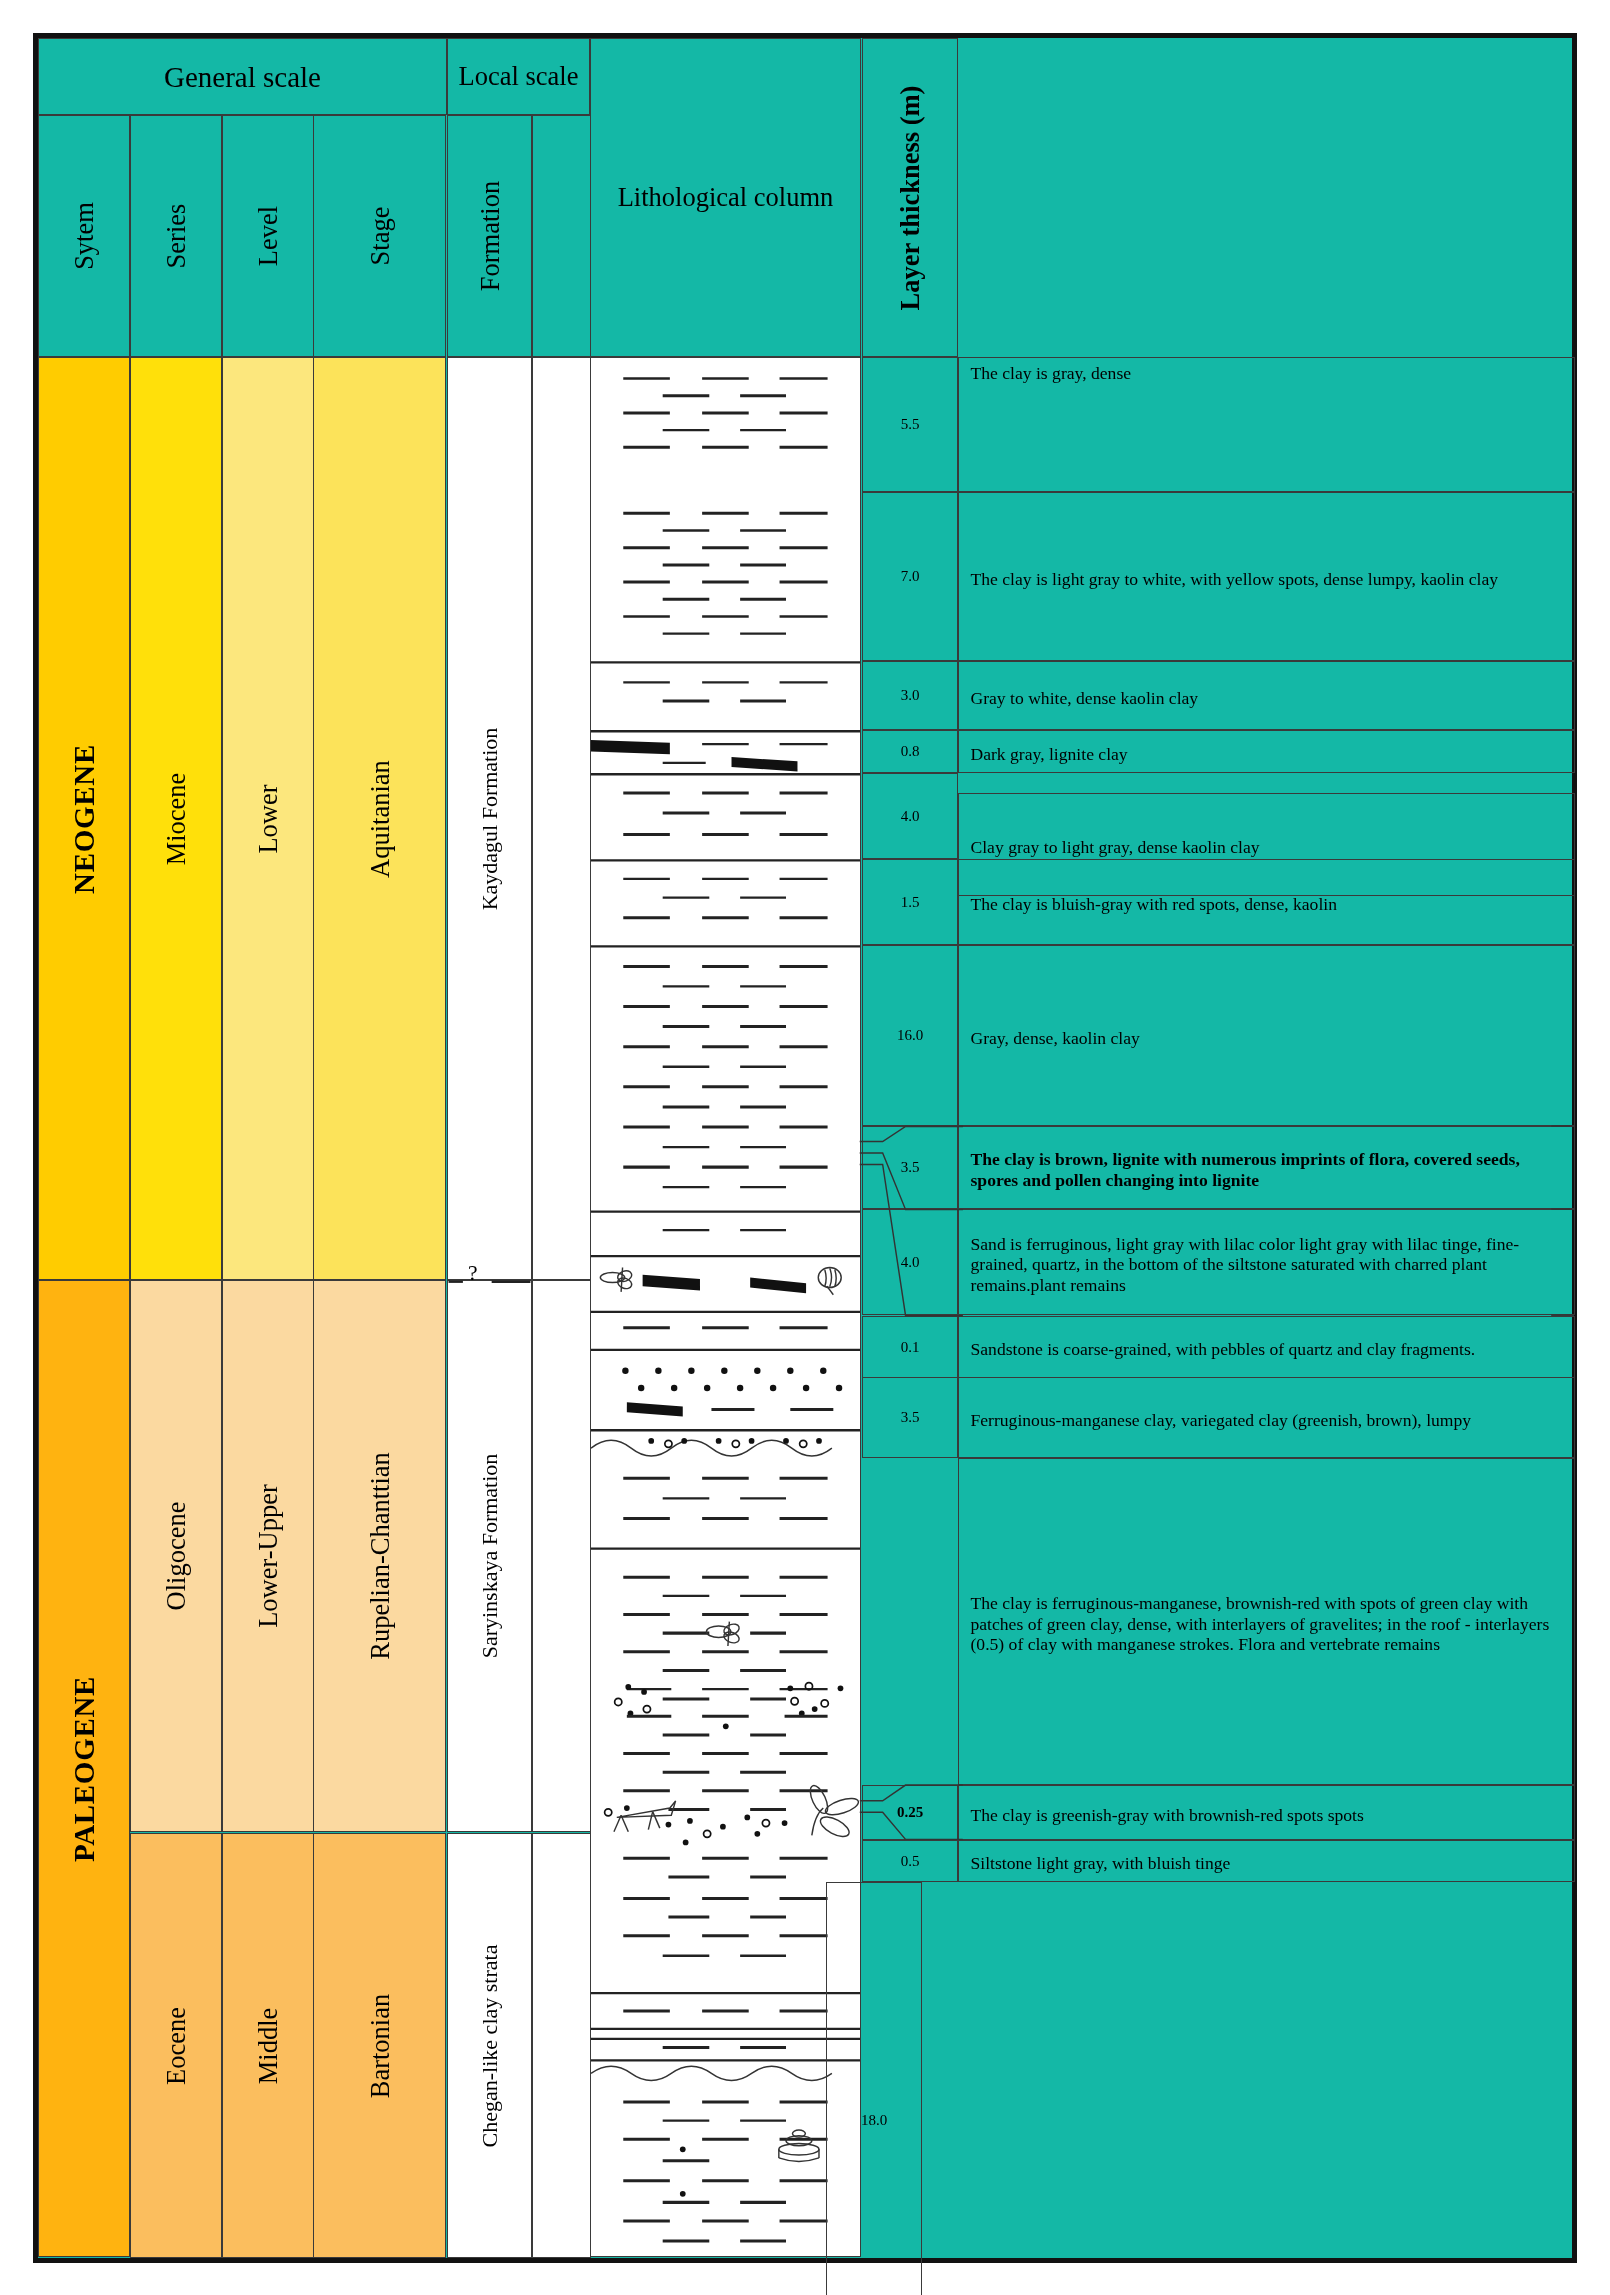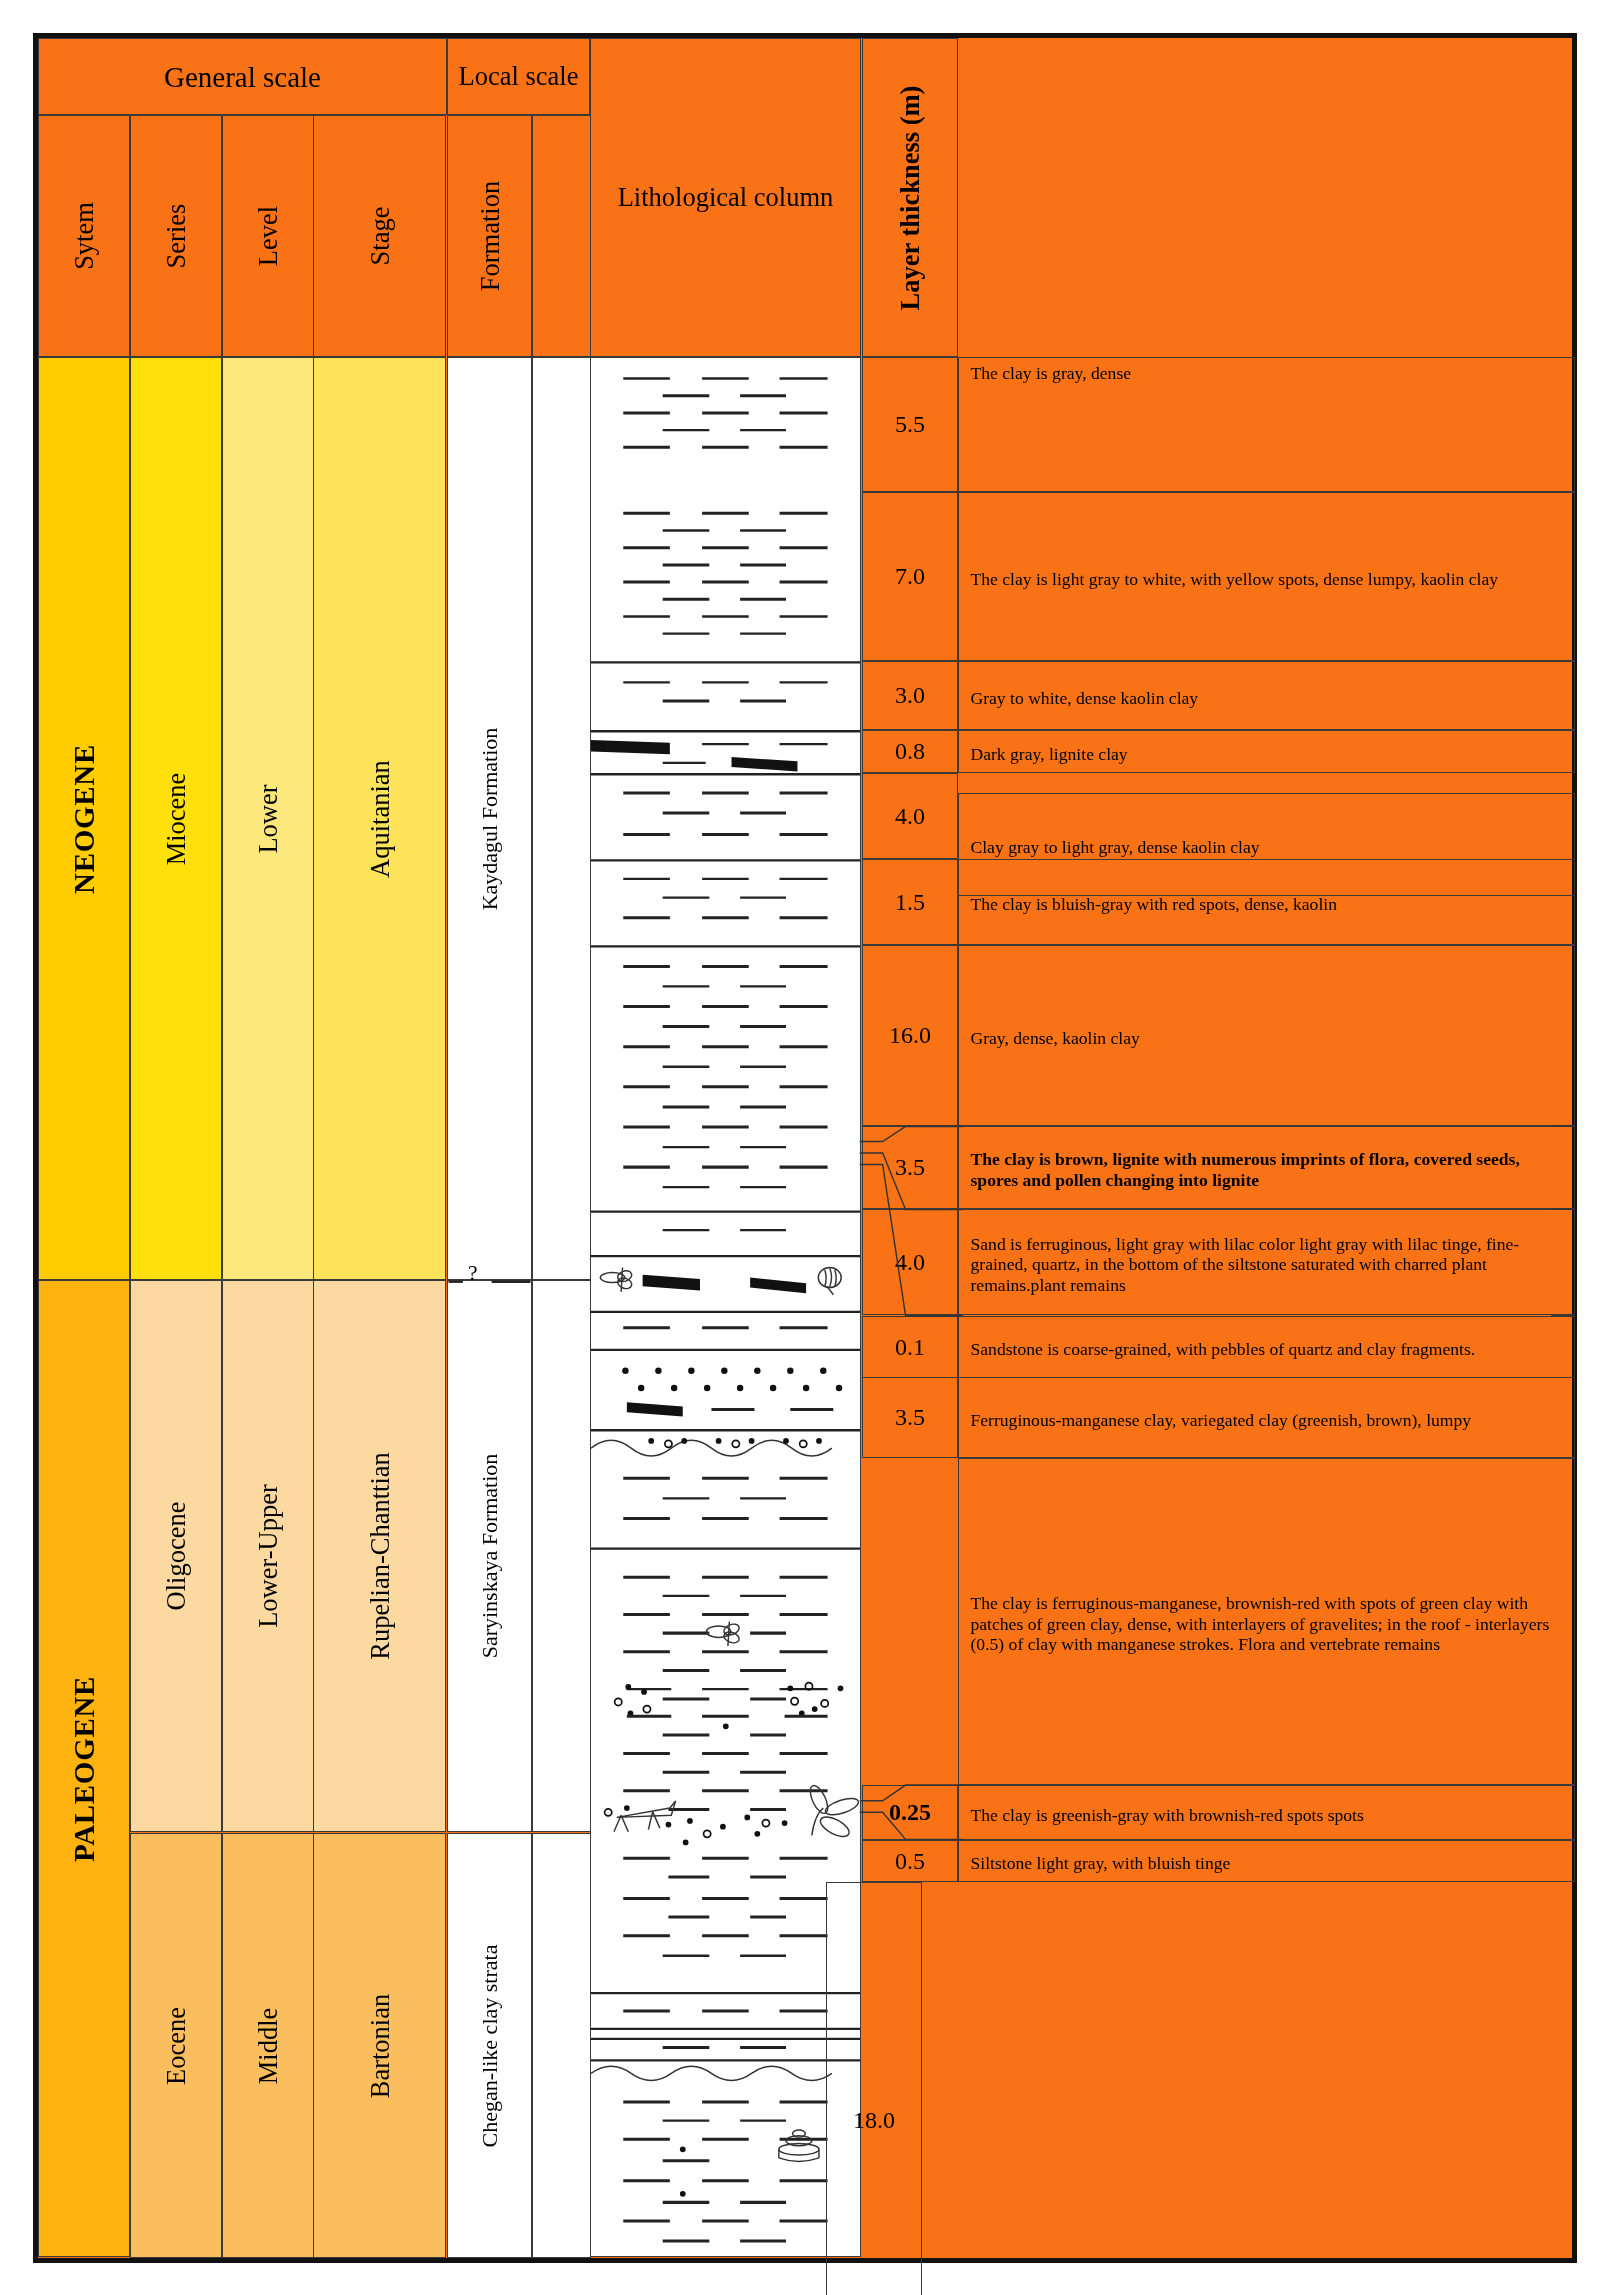--- a/index.html
+++ b/index.html
@@ -1,31 +1,31 @@
 <!DOCTYPE html>
 <html style="font-size:11.5px"><head>
 <meta charset="utf-8">
 <style>
   html,body{margin:0;padding:0;background:#fff;}
   body{width:1610px;height:2295px;font-family:"Liberation Serif",serif;color:#000;}
   #sheet{position:relative;width:1610px;height:2295px;box-sizing:border-box;padding:0;}
-  .outer{position:absolute;left:33px;top:33px;width:1544px;height:2230px;border:5px solid #111;box-sizing:border-box;background:#f97316;}
+  .outer{position:absolute;left:33px;top:33px;width:1544px;height:2230px;border:5px solid #111;box-sizing:border-box;background:#14b8a6;}
   .grid{position:absolute;left:0;top:0;width:100%;height:100%;}
   .cell{position:absolute;box-sizing:border-box;}
   .bx{border:1.1px solid #3a3a3a;}
   .vtext{position:absolute;left:50%;top:50%;transform:translate(-50%,-50%) rotate(-90deg);white-space:nowrap;transform-origin:center center;}
   .ctext{position:absolute;left:50%;top:50%;transform:translate(-50%,-50%);white-space:nowrap;text-align:center;}
   .hdrbig{font-size:29px;}
   .hdrmed{font-size:26.5px;}
   .vhdr{font-size:26.5px;}
   .eonlbl{font-size:29px;font-weight:bold;letter-spacing:0.7px;}
   .serlbl{font-size:26.5px;}
   .formlbl{font-size:22px;}
   .desc{position:absolute;box-sizing:border-box;font-size:17.6px;line-height:1.17;padding:5px 8.6px 0 11.5px;}
-  .thick{position:absolute;box-sizing:border-box;display:flex;align-items:center;justify-content:center;font-size:24px;}
+  .thick{position:absolute;box-sizing:border-box;display:flex;align-items:center;justify-content:center;font-size:15px;}
   .litho{position:absolute;overflow:hidden;}
   svg{display:block;}
   .ln{stroke:#222;stroke-width:3.2;}
   .ln2{stroke:#222;stroke-width:4.2;}
   .thin{stroke:#333;stroke-width:2;fill:none;}
   .dot{fill:#111;}
   .odot{fill:none;stroke:#111;stroke-width:2.4;}
   .blk{fill:#111;}
   .qmark{position:absolute;font-size:21.5px;}
 </style>

